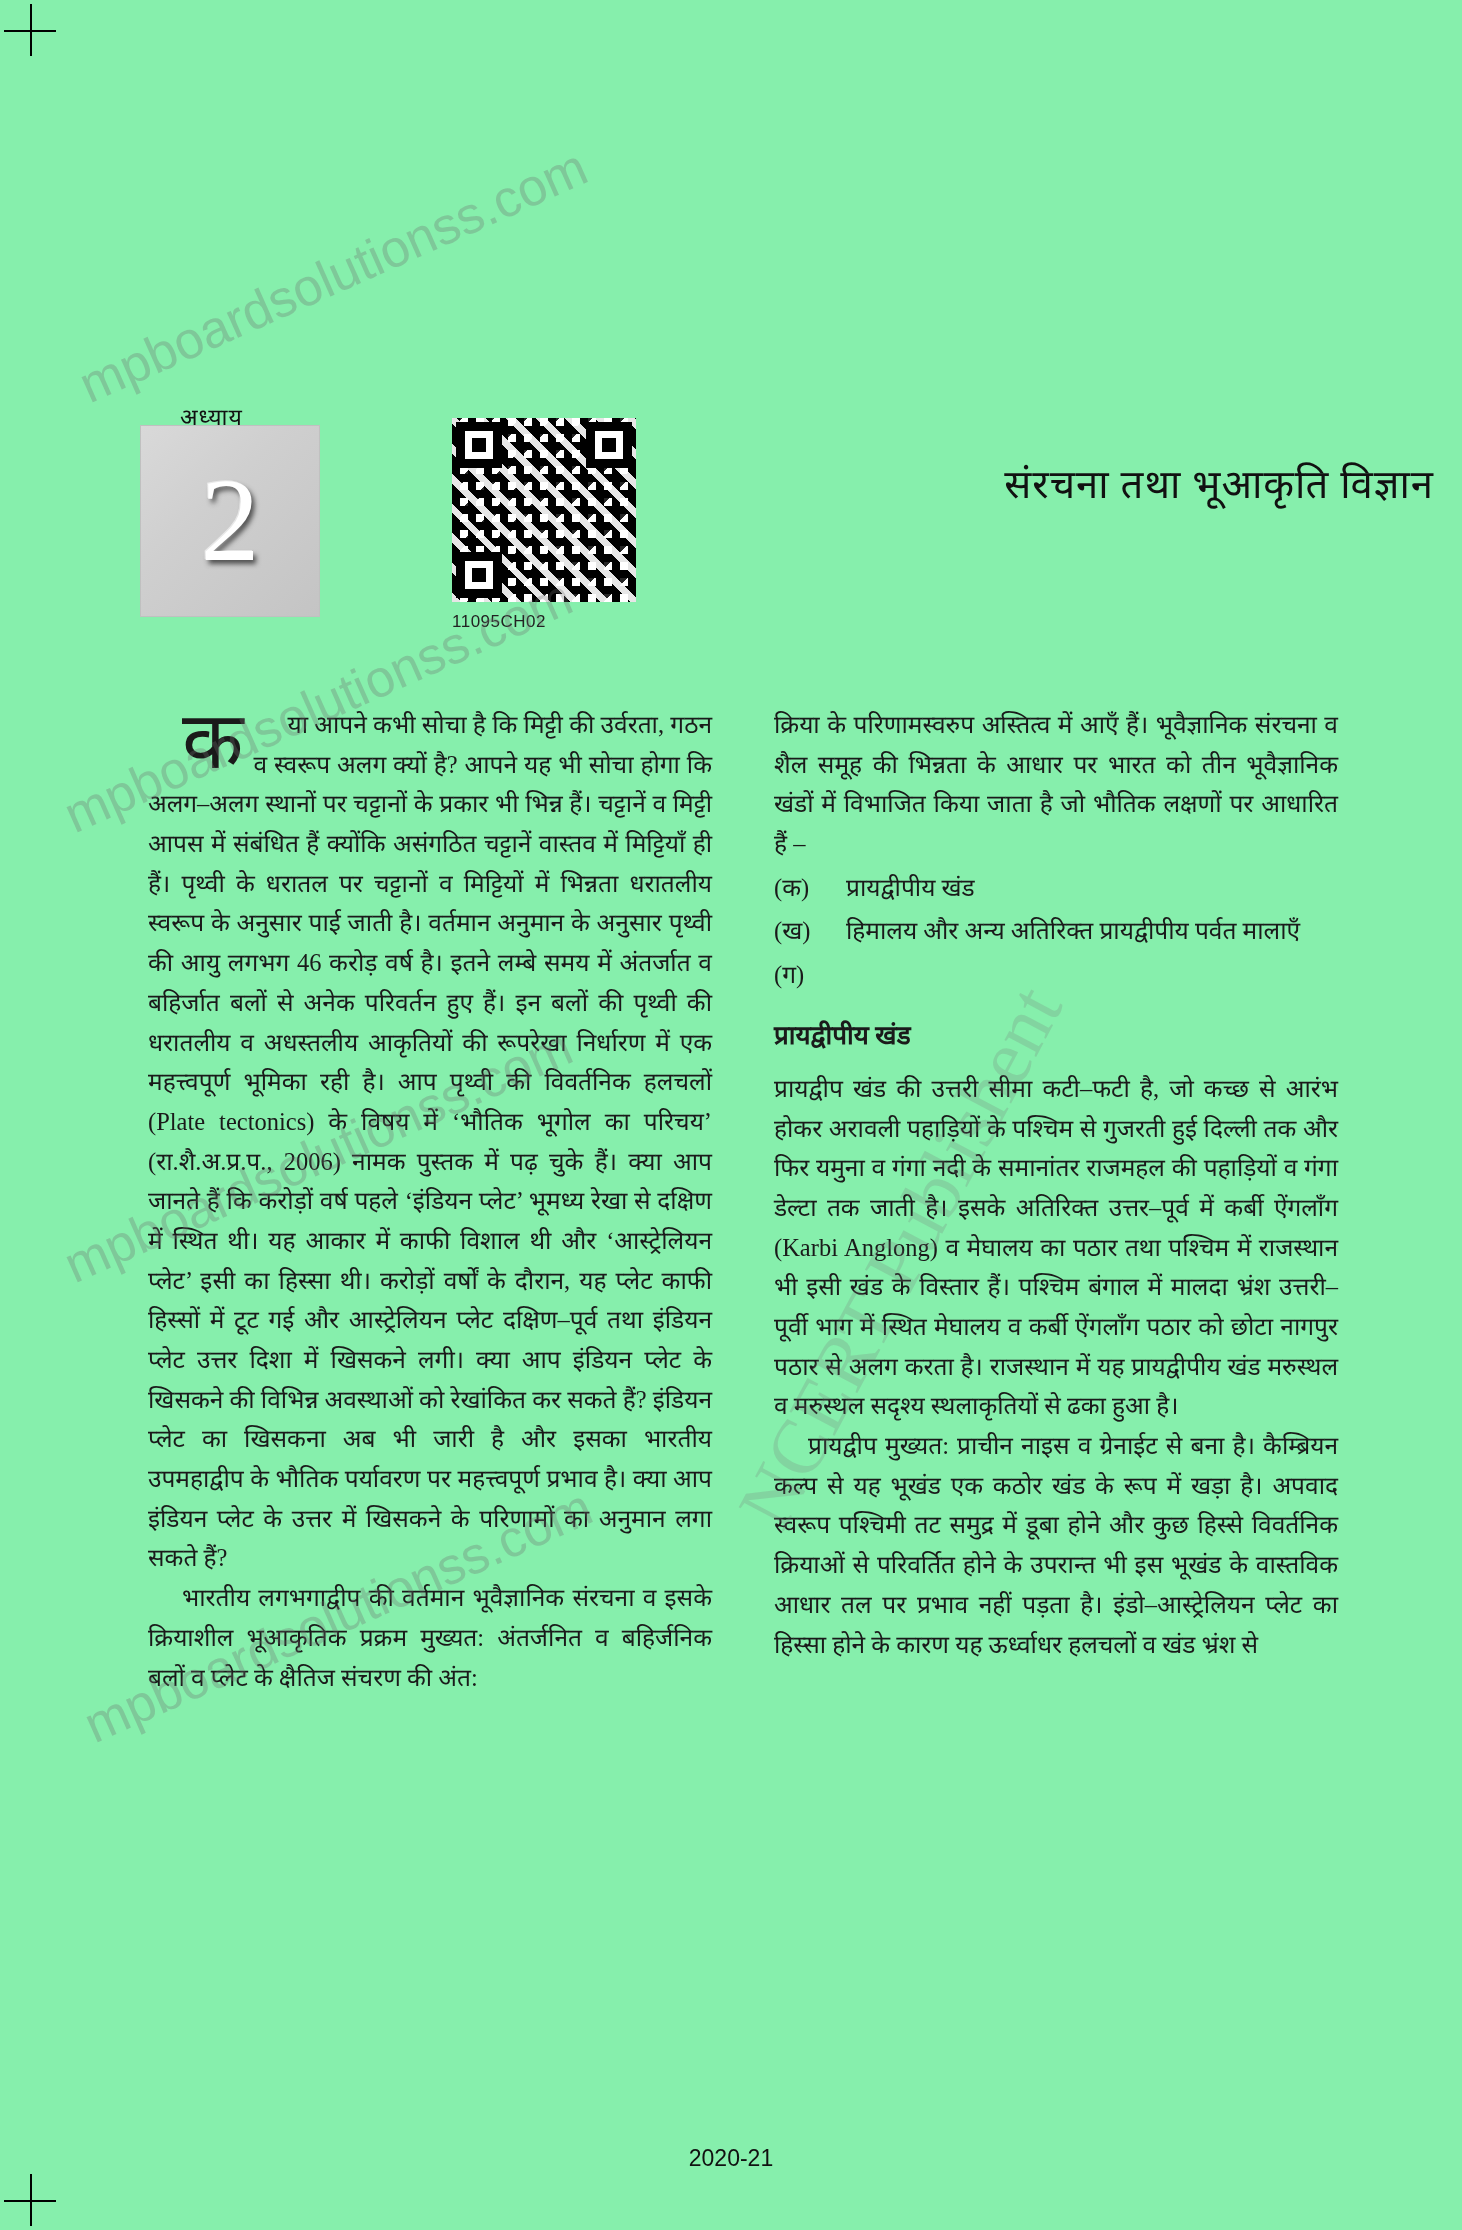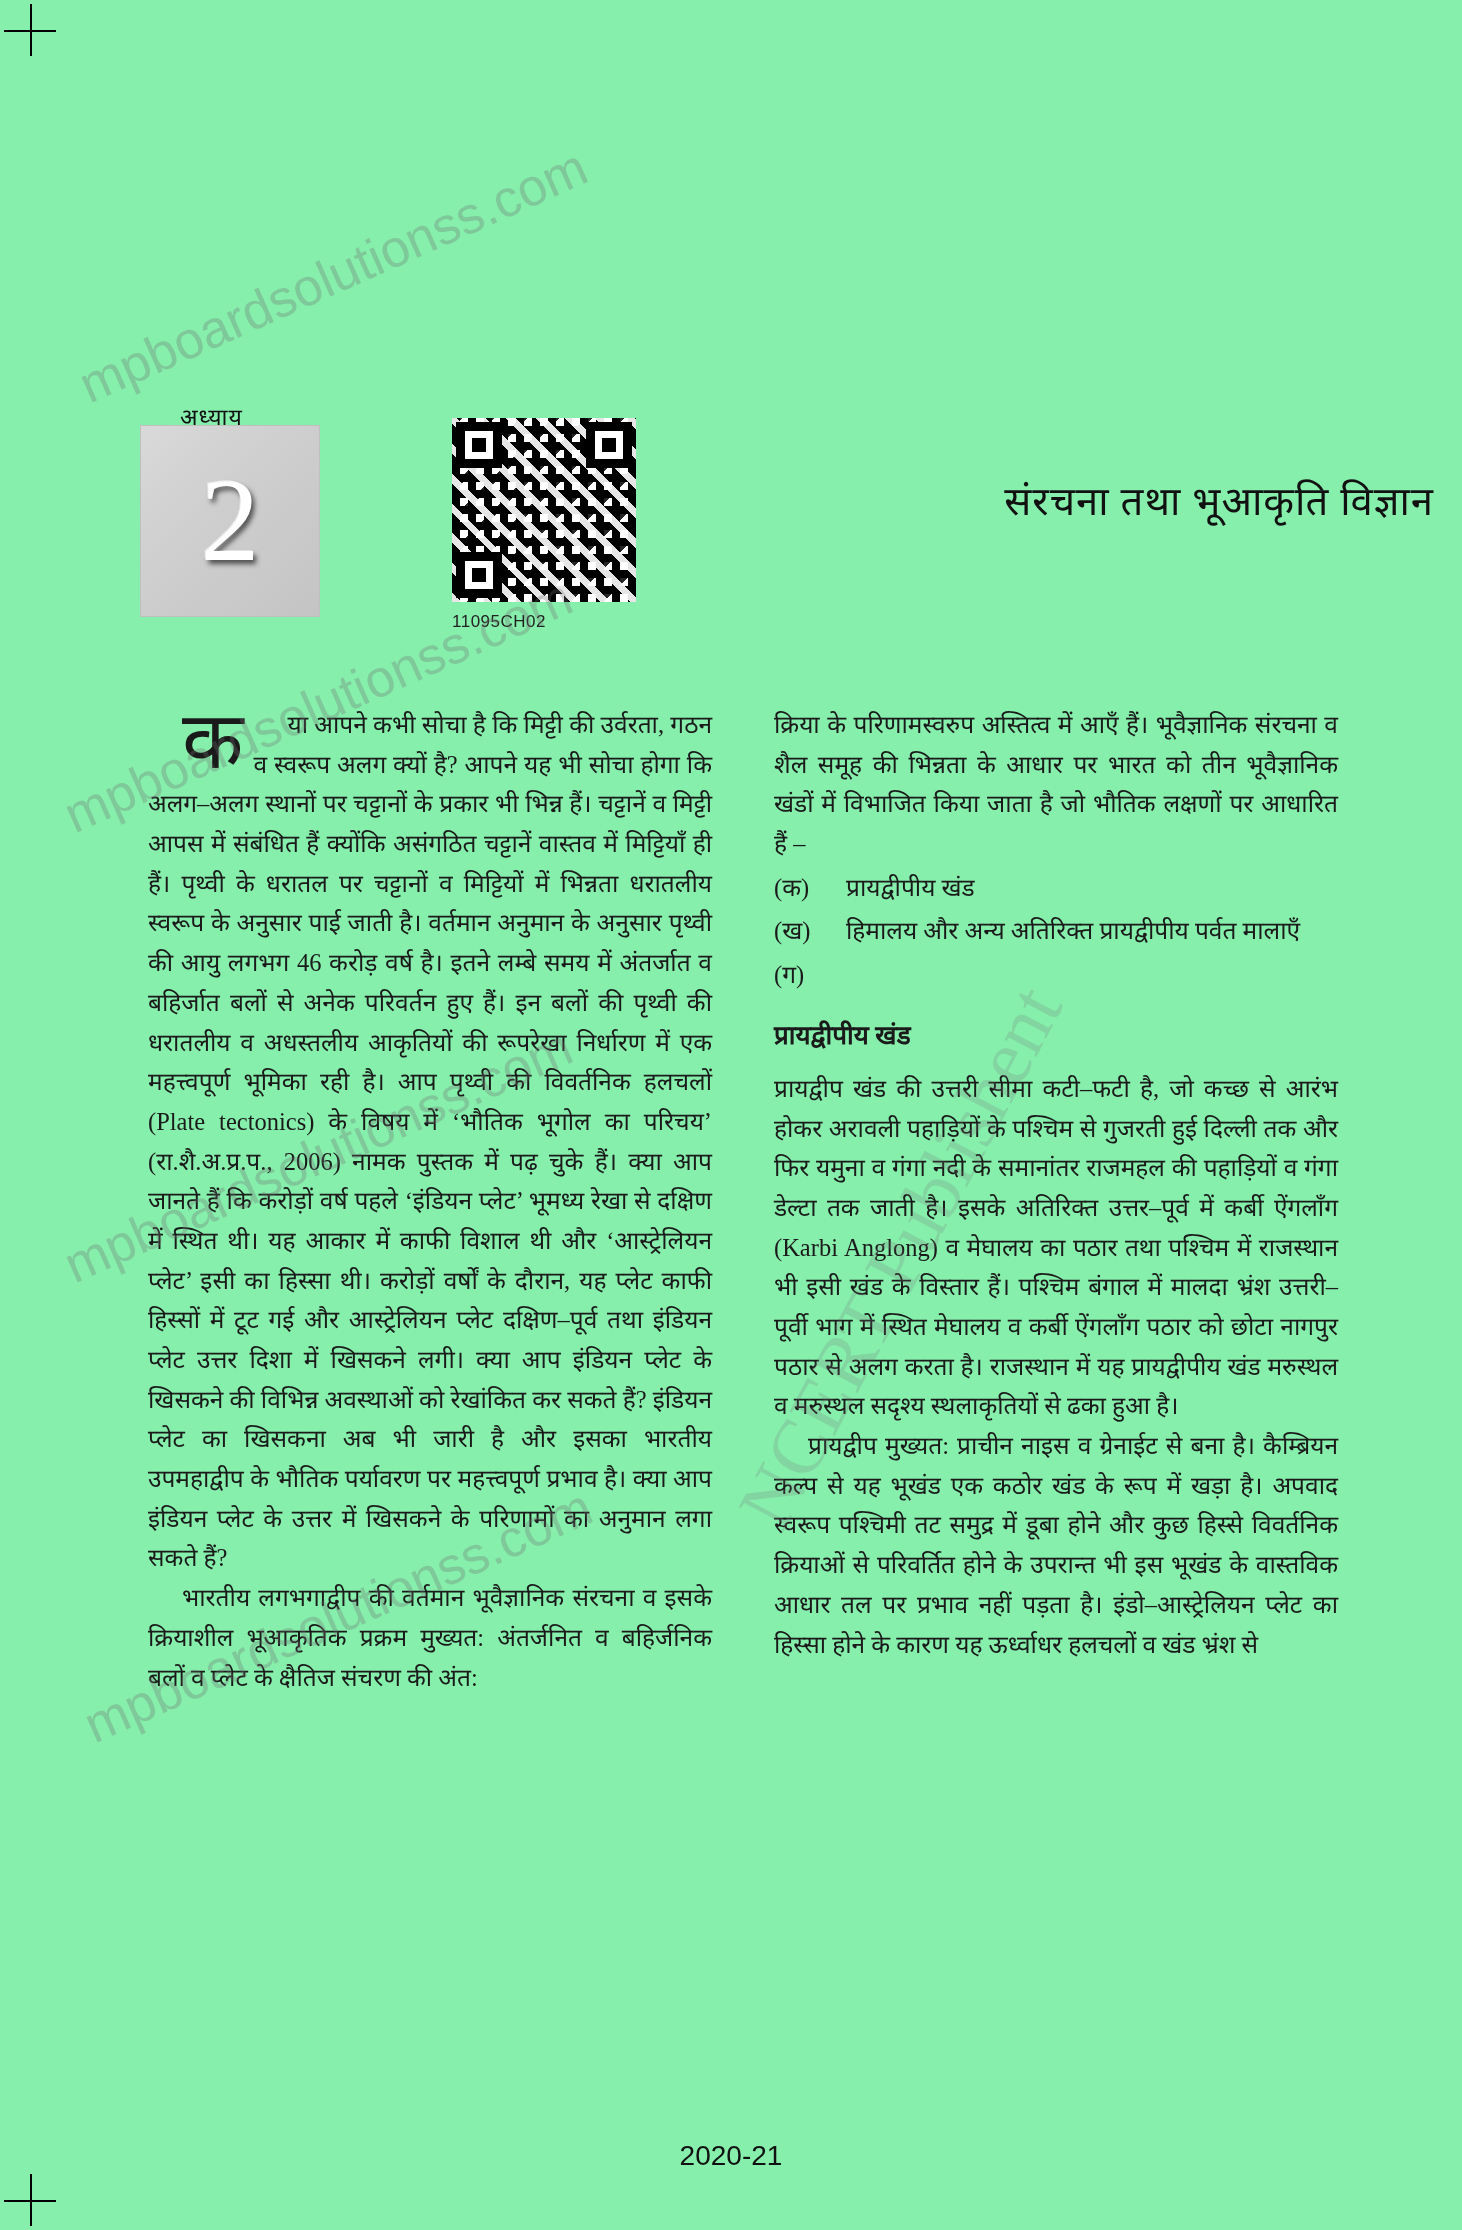--- a/index.html
+++ b/index.html
@@ -150,21 +150,21 @@
     text-align: left;
     font-size: 17px;
     font-family: "Liberation Sans", sans-serif;
     letter-spacing: 0.5px;
     color: #222;
   }
 
   .doc-title {
     position: absolute;
     right: 28px;
-    top: 472px;
+    top: 455px;
     font-size: 40px;
     font-family: "Liberation Serif", serif;
     color: #111;
     letter-spacing: 1px;
     white-space: nowrap;
   }
 
   
   .columns {
     position: absolute;
@@ -214,21 +214,21 @@
     font-weight: bold;
     margin: 20px 0 12px 0;
   }
 
   .footer {
     position: absolute;
     left: 0;
     bottom: 58px;
     width: 100%;
     text-align: center;
-    font-size: 28px;
+    font-size: 23px;
     font-family: "Liberation Sans", sans-serif;
     color: #111;
   }
 </style>
 </head>
 <body>
 
 <div class="page">
 
   <div class="crop tl"></div>

